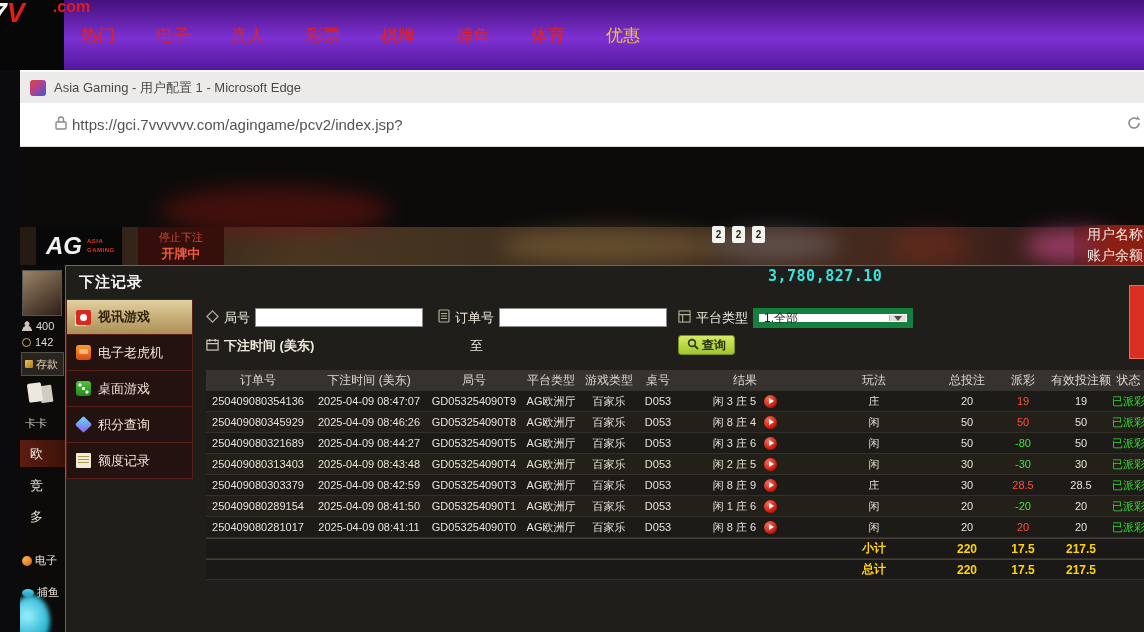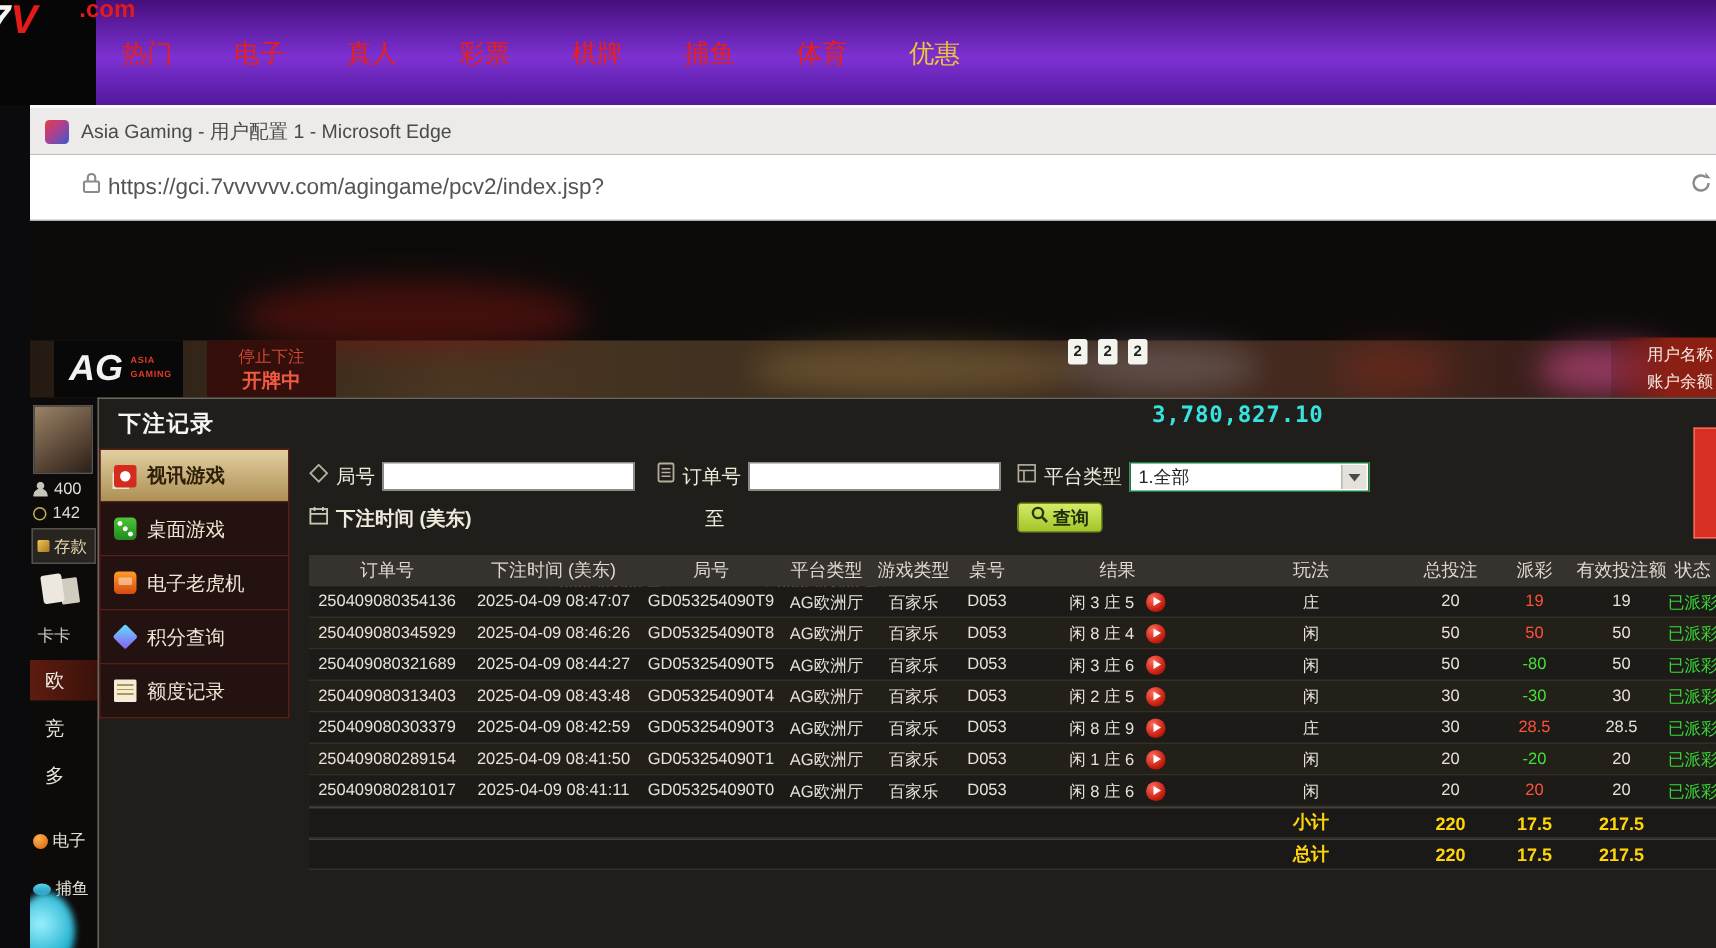--- a/index.html
+++ b/index.html
@@ -47,21 +47,21 @@
   .game-status{position:absolute;left:118px;top:78px;width:86px;height:38px;background:rgba(52,10,8,.85);
     display:flex;flex-direction:column;align-items:center;justify-content:center;z-index:2;}
   .stop-bet{font-size:11px;color:#d04838;}
   .dealing{font-size:13px;color:#f05a40;font-weight:bold;}
   .cards{position:absolute;left:692px;top:77px;display:flex;gap:7px;z-index:2;}
   .card{width:13px;height:17px;background:#f5f5f0;border-radius:2px;color:#222;font-size:10px;font-weight:bold;
     display:flex;align-items:center;justify-content:center;}
   .user-panel{position:absolute;right:0;top:76px;width:70px;height:40px;z-index:2;
     background:linear-gradient(90deg,rgba(80,12,10,.25),#8c1f14 55%);
     display:flex;flex-direction:column;justify-content:center;gap:3px;padding-right:2px;overflow:hidden;}
-  .user-panel div{color:#f5e8e0;font-size:11px;white-space:nowrap;text-align:right;padding-left:13px;}
+  .user-panel div{color:#f5e8e0;font-size:14px;white-space:nowrap;text-align:right;padding-left:13px;}
 
   
   .balance-display{position:absolute;left:748px;top:118px;z-index:40;color:#38e2de;font-size:15px;font-weight:bold;
     letter-spacing:.5px;font-family:"DejaVu Sans Mono",monospace;}
   .table-info-strip{position:absolute;right:0;top:136px;width:15px;height:74px;background:#da3024;
     border:1px solid #f06a5a;border-right:none;z-index:40;cursor:pointer;}
 
   
   .left-rail{position:absolute;left:0;top:116px;width:45px;bottom:0;z-index:5;}
   .avatar{position:absolute;left:2px;top:5px;width:40px;height:46px;border:1px solid #555;
@@ -113,21 +113,21 @@
   .mi-records{background:#f2ecd8;border-radius:1px;}
   .mi-records::after{content:"";position:absolute;left:2px;right:2px;top:3px;height:9px;
     background:repeating-linear-gradient(180deg,#b09a4a 0 1px,rgba(0,0,0,0) 1px 3px);}
 
   
   .filters{position:absolute;left:0;top:33px;right:0;height:70px;}
   .fgroup{position:absolute;display:flex;align-items:center;gap:5px;}
   .flabel{color:#efeadc;font-size:13px;white-space:nowrap;}
   .flabel.bold{font-weight:bold;}
   .ftext{height:19px;width:168px;background:#fff;border:1px solid #8a8a8a;font-size:12px;padding:0 4px;color:#222;outline:none;}
-  .fselect{height:20px;width:160px;background:#fff;border:1px solid #15803d;display:flex;align-items:center;
+  .fselect{height:20px;width:160px;background:#fff;border:6px solid #15803d;display:flex;align-items:center;
     font-size:12px;color:#222;padding-left:5px;position:relative;cursor:pointer;}
   .select-arrow{position:absolute;right:1px;top:1px;bottom:1px;width:17px;background:#e4e1db;
     display:flex;align-items:center;justify-content:center;border-left:1px solid #b8b5ae;}
   .tri-down{width:0;height:0;border-left:4px solid rgba(0,0,0,0);border-right:4px solid rgba(0,0,0,0);border-top:5px solid #4a4a46;}
   .datebtn{height:19px;width:79px;background:#43100b;border:1px solid #97742f;display:flex;align-items:center;
     justify-content:space-between;padding:0 4px 0 6px;cursor:pointer;margin-top:48px;}
   .datebtn .dval{color:#ffe49a;font-size:11px;}
   .datebtn .tri-down{border-top-color:#f5eede;}
   .querybtn{height:20px;padding:0 8px;background:linear-gradient(180deg,#d6ea66,#a3c52c);border:1px solid #73901c;
     border-radius:3px;display:flex;align-items:center;gap:3px;cursor:pointer;}
@@ -264,26 +264,26 @@
 
       <section class="modal">
         <div class="modal-title">下注记录</div>
 
         <nav class="menu" id="modal-menu">
             <div class="menu-item active">
               <span class="menu-icon mi-video"></span>
               <span>视讯游戏</span>
             </div>
             <div class="menu-item">
+              <span class="menu-icon mi-slots"></span>
+              <span>电子老虎机</span>
+            </div>
+            <div class="menu-item">
               <span class="menu-icon mi-table"></span>
               <span>桌面游戏</span>
-            </div>
-            <div class="menu-item">
-              <span class="menu-icon mi-slots"></span>
-              <span>电子老虎机</span>
             </div>
             <div class="menu-item">
               <span class="menu-icon mi-points"></span>
               <span>积分查询</span>
             </div>
             <div class="menu-item">
               <span class="menu-icon mi-records"></span>
               <span>额度记录</span>
             </div>
           </nav>

